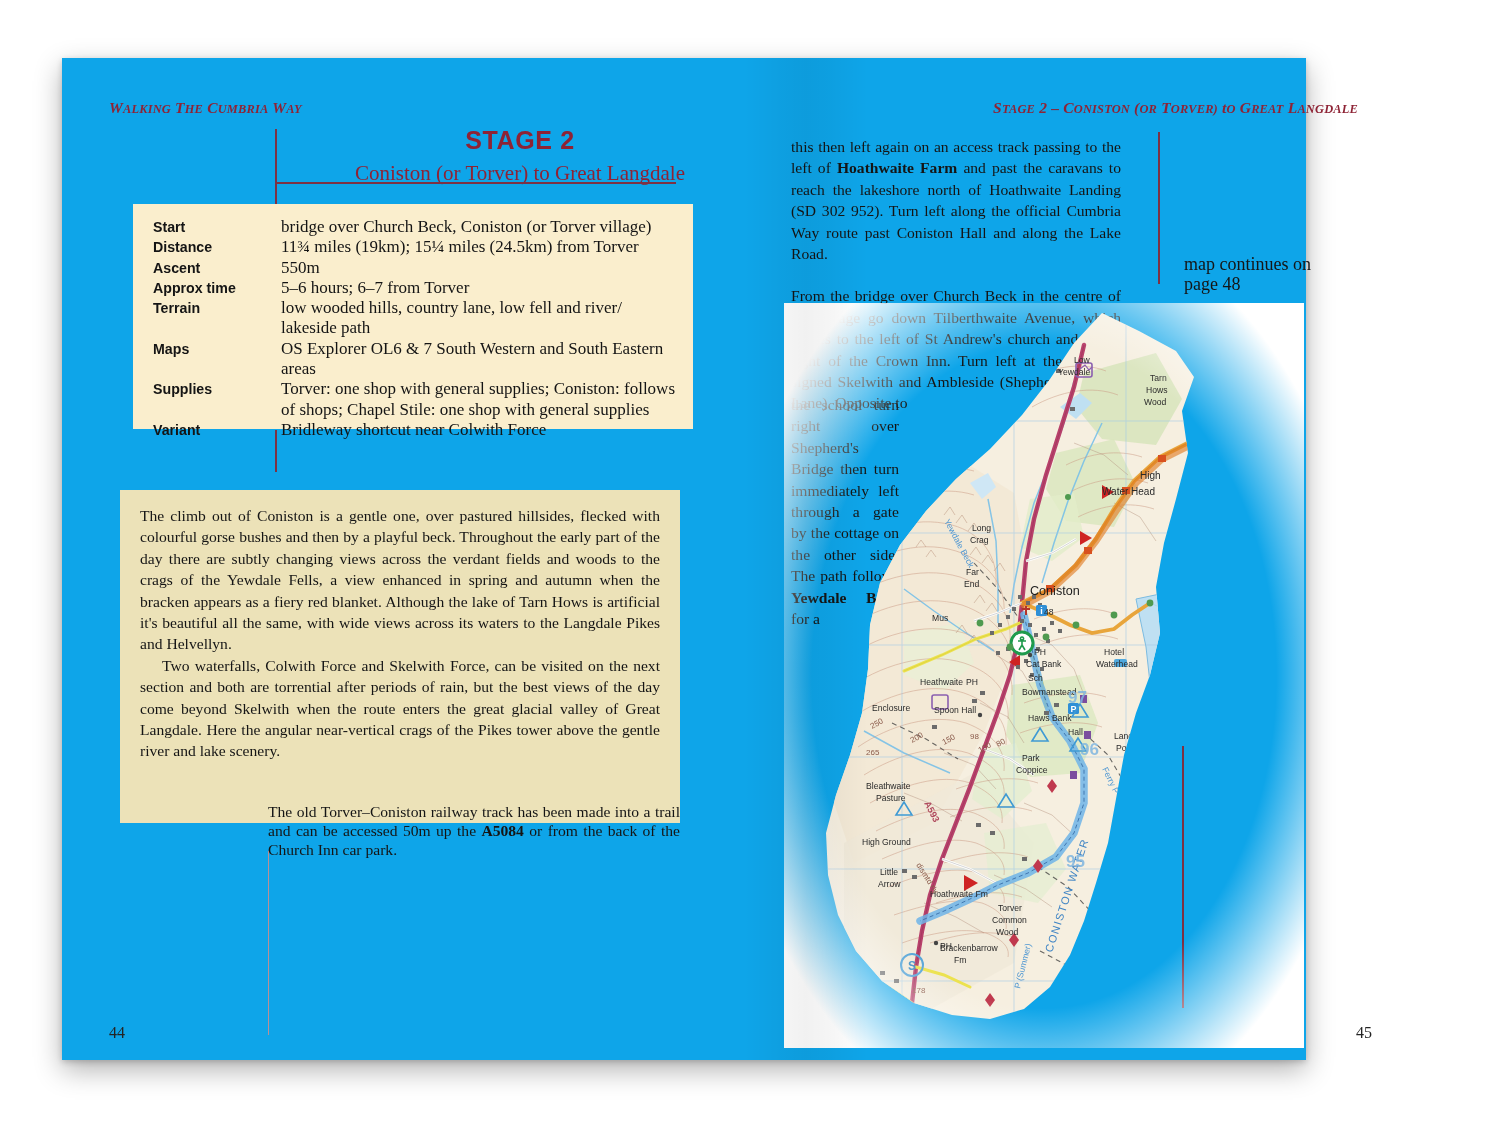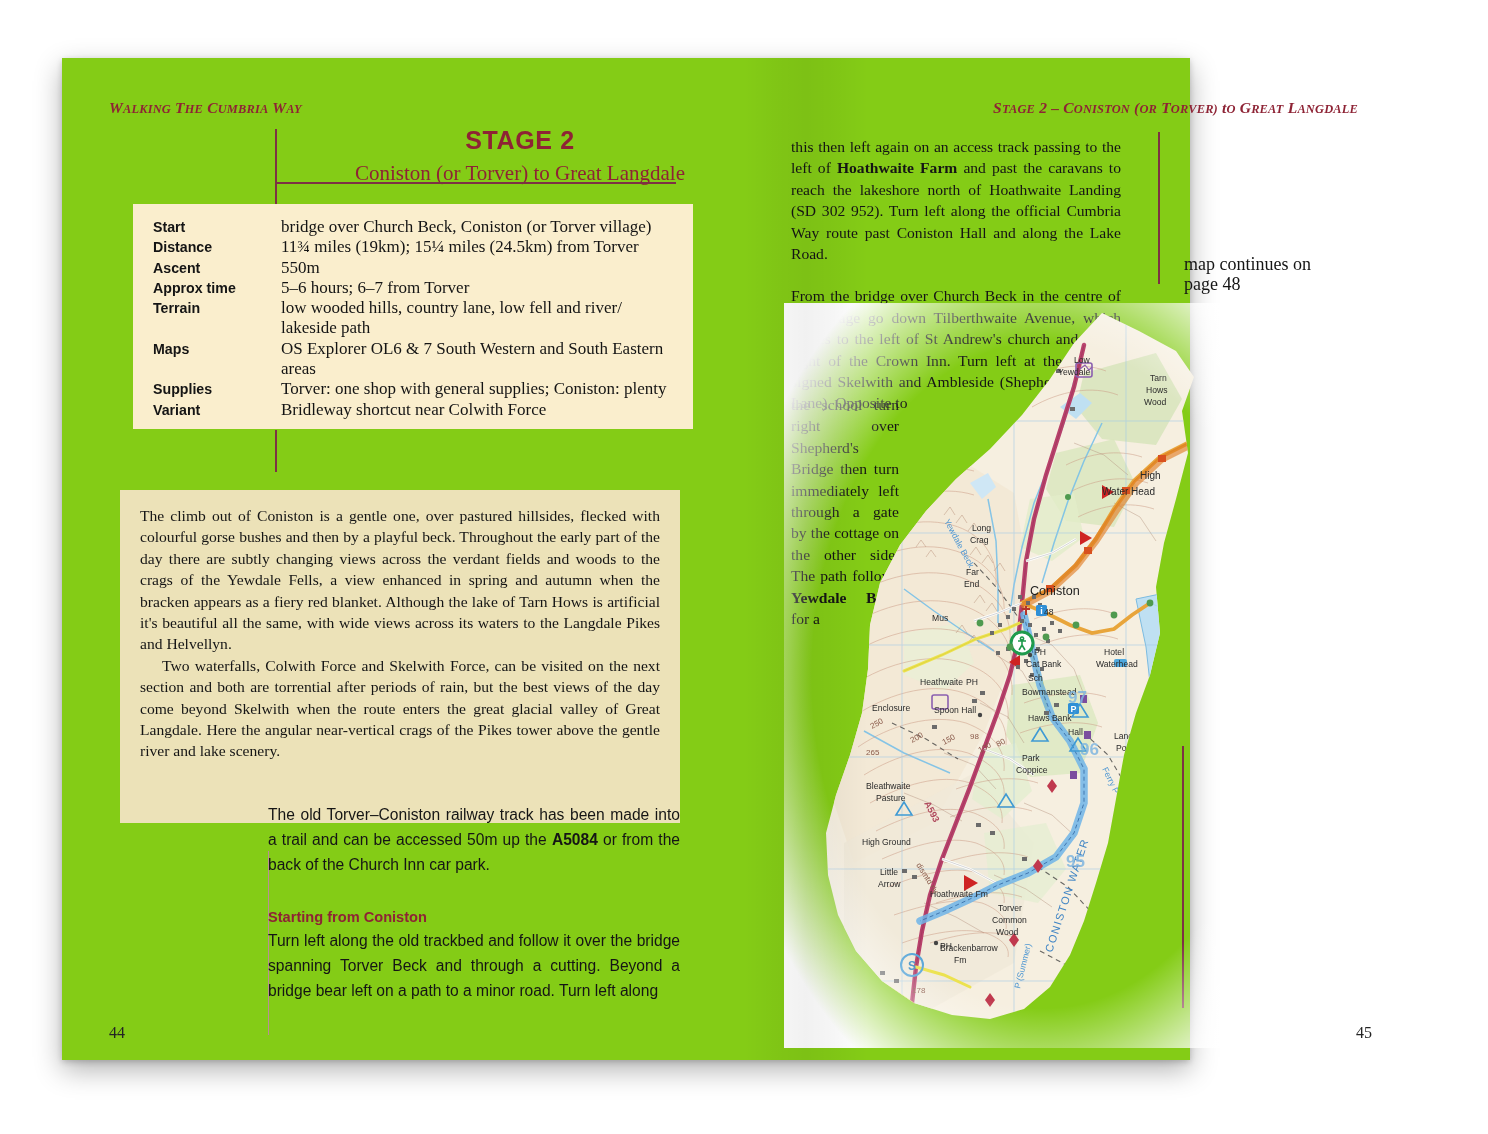--- a/index.html
+++ b/index.html
@@ -6,22 +6,22 @@
   body{
     width:1488px;height:1134px;
     background:#ffffff;
     font-family:"Liberation Serif", serif;
     overflow:hidden;
   }
   .stage{position:relative;width:1488px;height:1134px;background:#ffffff;}
 
   
   .book{
-    position:absolute;left:62px;top:58px;width:1128px;height:1002px;
-    background:#84cc16;
+    position:absolute;left:62px;top:58px;width:1244px;height:1002px;
+    background:#0ea5e9;
     box-shadow:0 10px 26px rgba(0,0,0,.30), 0 2px 6px rgba(0,0,0,.18);
   }
   
   .gutter{
     position:absolute;left:682px;top:0;width:124px;height:1002px;
     background:linear-gradient(to right,
       rgba(255,255,255,0) 0%,
       rgba(0,0,0,.035) 28%,
       rgba(0,0,0,.055) 50%,
       rgba(0,0,0,.035) 72%,
@@ -94,21 +94,21 @@
   .introbox p.first{padding-top:15px;}
   .introbox p.indent{text-indent:22px;}
 
   
   .subsec{position:absolute;left:206px;width:412px;}
   .subhead{
     color:#8e2335;font-family:"Liberation Sans", sans-serif;font-weight:bold;
     font-size:14.6px;margin:0 0 1px 0;line-height:19px;
   }
   .bodytxt{
-    font-family:Liberation Sans, sans-serif;font-size:15.6px;line-height:25px;
+    font-family:Liberation Serif, serif;font-size:15.6px;line-height:19px;
     color:#151515;margin:0;text-align:justify;
   }
 
   
   .rcol{position:absolute;left:47px;top:78px;width:330px;}
   .rcol p{
     font-family:"Liberation Serif", serif;font-size:15.6px;line-height:21.4px;
     color:#151515;margin:0 0 21px 0;text-align:justify;
   }
   .rcol p:last-child{margin-bottom:0;}
@@ -196,45 +196,42 @@
           <div class="inforow">
             <div class="info-k">Maps</div>
             <div class="info-v">
               <span>OS Explorer OL6 &amp; 7 South Western and South Eastern</span>
               <span class="cont">areas</span>
             </div>
           </div>
           <div class="inforow">
             <div class="info-k">Supplies</div>
             <div class="info-v">
-              <span>Torver: one shop with general supplies; Coniston: plenty</span>
+              <span>Torver: one shop with general supplies; Coniston: follows</span>
+              <span class="cont">of shops; Chapel Stile: one shop with general supplies</span>
             </div>
           </div>
           <div class="inforow">
             <div class="info-k">Variant</div>
             <div class="info-v"><span>Bridleway shortcut near Colwith Force</span></div>
           </div>
         </div>
       </div>
 
       <div class="introbox">
         <p class="first">The climb out of Coniston is a gentle one, over pastured hillsides, flecked with colourful gorse bushes and then by a playful beck. Throughout the early part of the day there are subtly changing views across the verdant fields and woods to the crags of the Yewdale Fells, a view enhanced in spring and autumn when the bracken appears as a fiery red blanket. Although the lake of Tarn Hows is artificial it's beautiful all the same, with wide views across its waters to the Langdale Pikes and Helvellyn.</p>
         <p class="indent">Two waterfalls, Colwith Force and Skelwith Force, can be visited on the next section and both are torrential after periods of rain, but the best views of the day come beyond Skelwith when the route enters the great glacial valley of Great Langdale. Here the angular near-vertical crags of the Pikes tower above the gentle river and lake scenery.</p>
       </div>
 
       <div class="vrule" style="left:206px;top:793px;height:184px;background:#b98f96;width:1.4px;"></div>
 
       <div class="subsec" style="top:744px;">
         <p class="bodytxt"><span>The old Torver–Coniston railway track has been made into a trail and can be accessed 50m up the </span><b>A5084</b><span> or from the back of the Church Inn car park.</span></p>
       </div>
 
-      <div class="subsec" style="top:850px;">
-        <p class="subhead">Starting from Coniston</p>
-        <p class="bodytxt">Turn left along the old trackbed and follow it over the bridge spanning Torver Beck and through a cutting. Beyond a bridge bear left on a path to a minor road. Turn left along</p>
-      </div>
 
       <div class="pageno pageno-left">44</div>
     </div>
 
     <div class="page page-right">
 
       <div class="runhead runhead-right">
         <span>S<span class="sc">TAGE</span> 2<span class="sc"></span> –<span class="sc"></span> C<span class="sc">ONISTON</span> (<span class="sc">OR</span> T<span class="sc">ORVER)</span> t<span class="sc">O</span> G<span class="sc">REAT</span> L<span class="sc">ANGDALE</span></span>
       </div>
 

